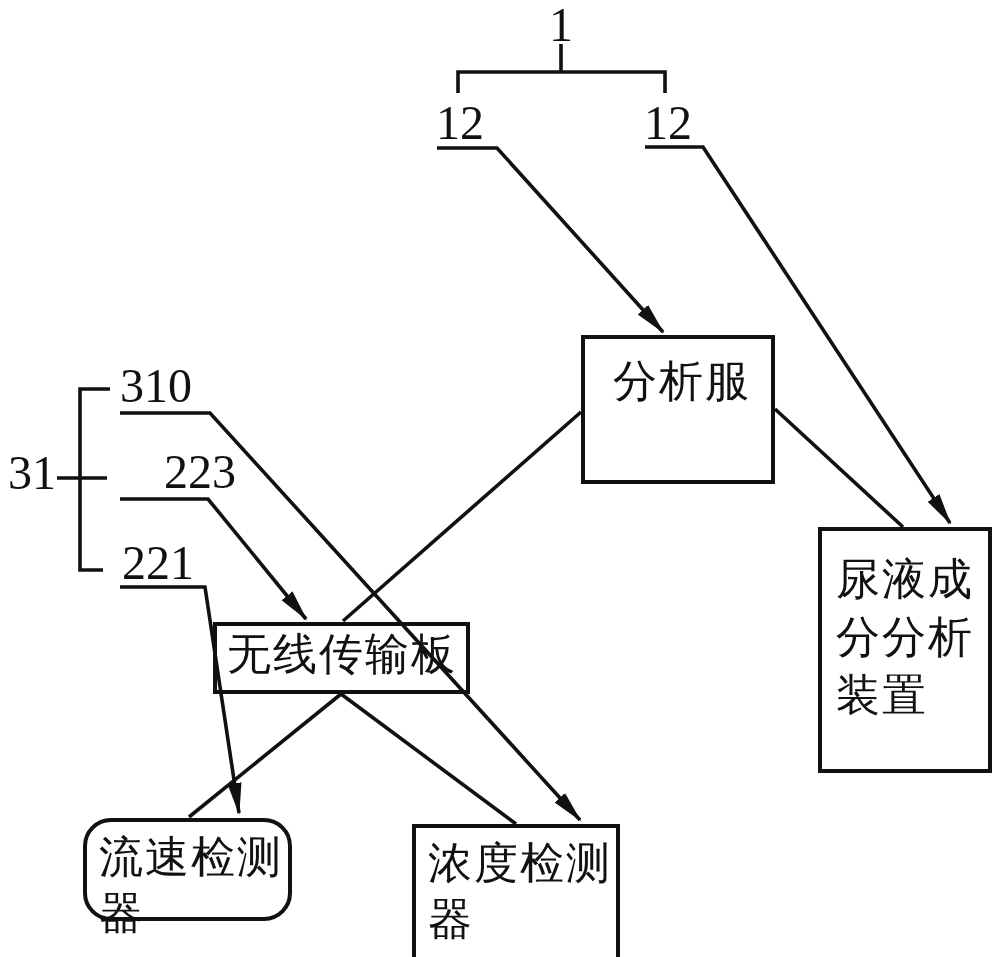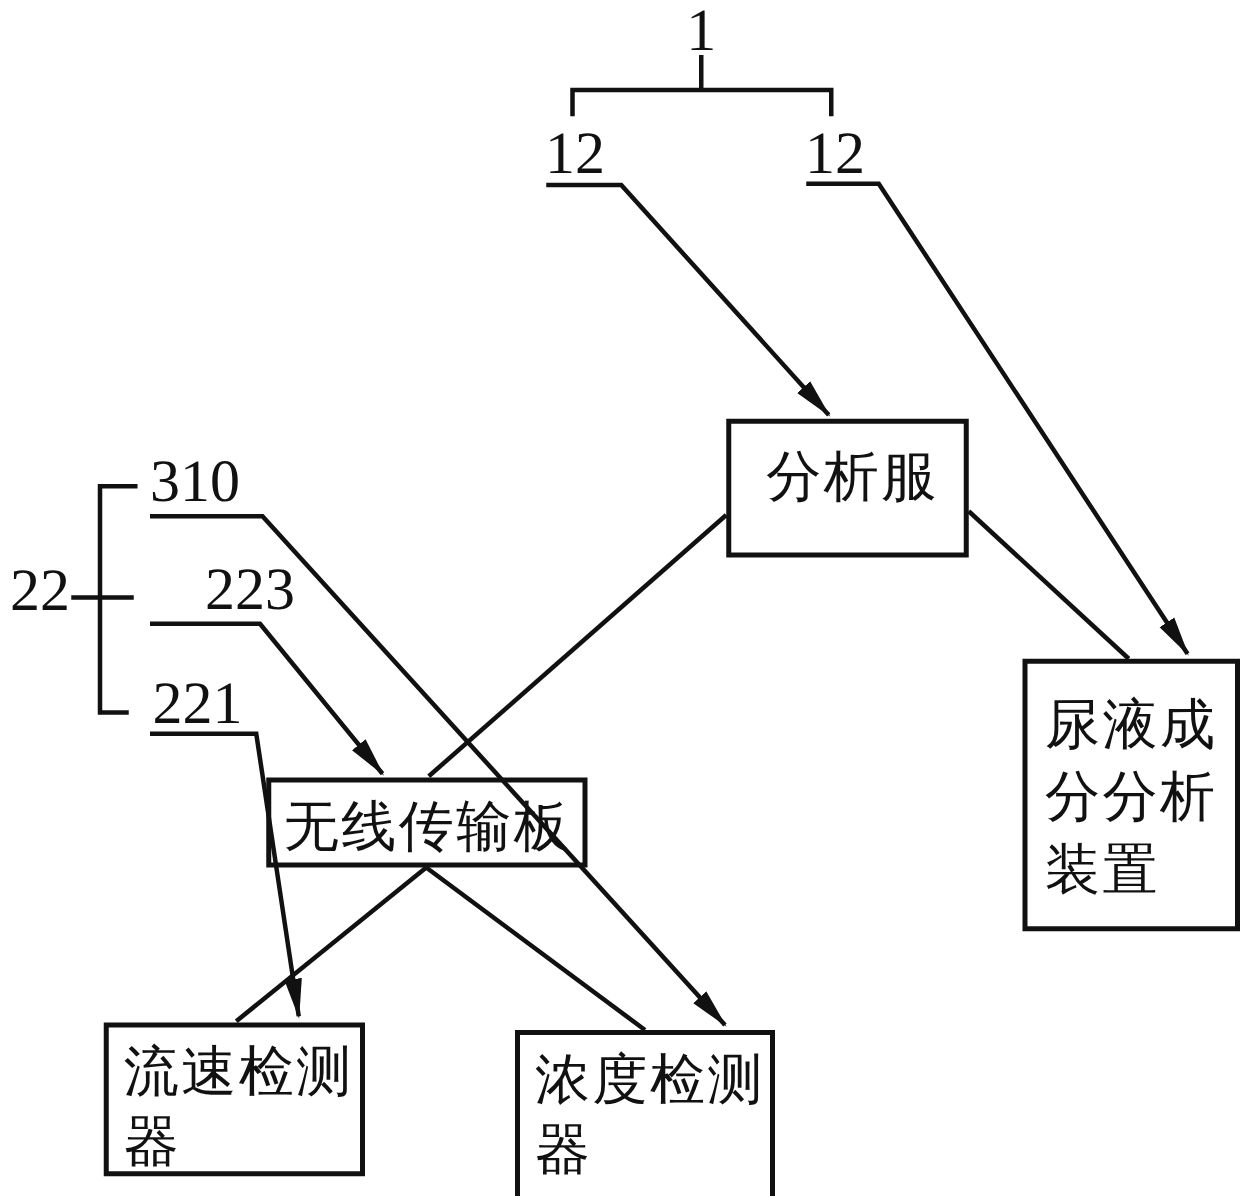--- a/index.html
+++ b/index.html
@@ -25,26 +25,26 @@
   .box {
     position: absolute;
     box-sizing: border-box;
     border: 4px solid #111111;
     background: transparent;
     font-size: 44px;
     letter-spacing: 2px;
     white-space: nowrap;
   }
   .bline { line-height: 57px; }
-  #box-analysis { left: 581px; top: 335px; width: 194px; height: 111px; padding: 14px 0 0 28px; }
-  #box-urine    { left: 818px; top: 527px; width: 174px; height: 218px; padding: 20px 0 0 14px; }
+  #box-analysis { left: 581px; top: 335px; width: 194px; height: 149px; padding: 14px 0 0 28px; }
+  #box-urine    { left: 818px; top: 527px; width: 174px; height: 246px; padding: 20px 0 0 14px; }
   #box-urine .bline { line-height: 58px; }
   #box-wireless { left: 213px; top: 622px; width: 257px; height: 72px; padding: 0 0 0 10px;
-                  display: flex; align-items: flex-end; }
-  #box-flow     { left: 83px;  top: 818px; width: 209px; height: 123px; padding: 8px 0 0 12px; }
+                  display: flex; align-items: flex-start; }
+  #box-flow     { left: 83px;  top: 818px; width: 209px; height: 103px; padding: 8px 0 0 12px; border-radius: 28px; }
   #box-flow .bline { line-height: 56px; }
   #box-conc     { left: 412px; top: 824px; width: 208px; height: 140px; padding: 8px 0 0 12px; }
   #box-conc .bline { line-height: 56px; }
   .ref {
     position: absolute;
     font-size: 48px;
     line-height: 1;
     white-space: nowrap;
   }
   #ref-1   { left: 549px; top: 1px;   }
@@ -79,21 +79,21 @@
 
     <line x1="343" y1="621" x2="581" y2="412"></line>
     <line x1="775" y1="409" x2="903" y2="527"></line>
     <line x1="341" y1="694" x2="189" y2="817"></line>
     <line x1="341" y1="694" x2="516" y2="824"></line>
   </svg>
 
   <div class="ref" id="ref-1">1</div>
   <div class="ref" id="ref-12">12</div>
   <div class="ref" id="ref-11">12</div>
-  <div class="ref" id="ref-22">22</div>
+  <div class="ref" id="ref-22">31</div>
   <div class="ref" id="ref-222">310</div>
   <div class="ref" id="ref-223">223</div>
   <div class="ref" id="ref-221">221</div>
 
   <div class="box" id="box-analysis">
     <div class="bline">分析服</div>
   </div>
 
   <div class="box" id="box-urine">
     <div class="bline">尿液成</div>

